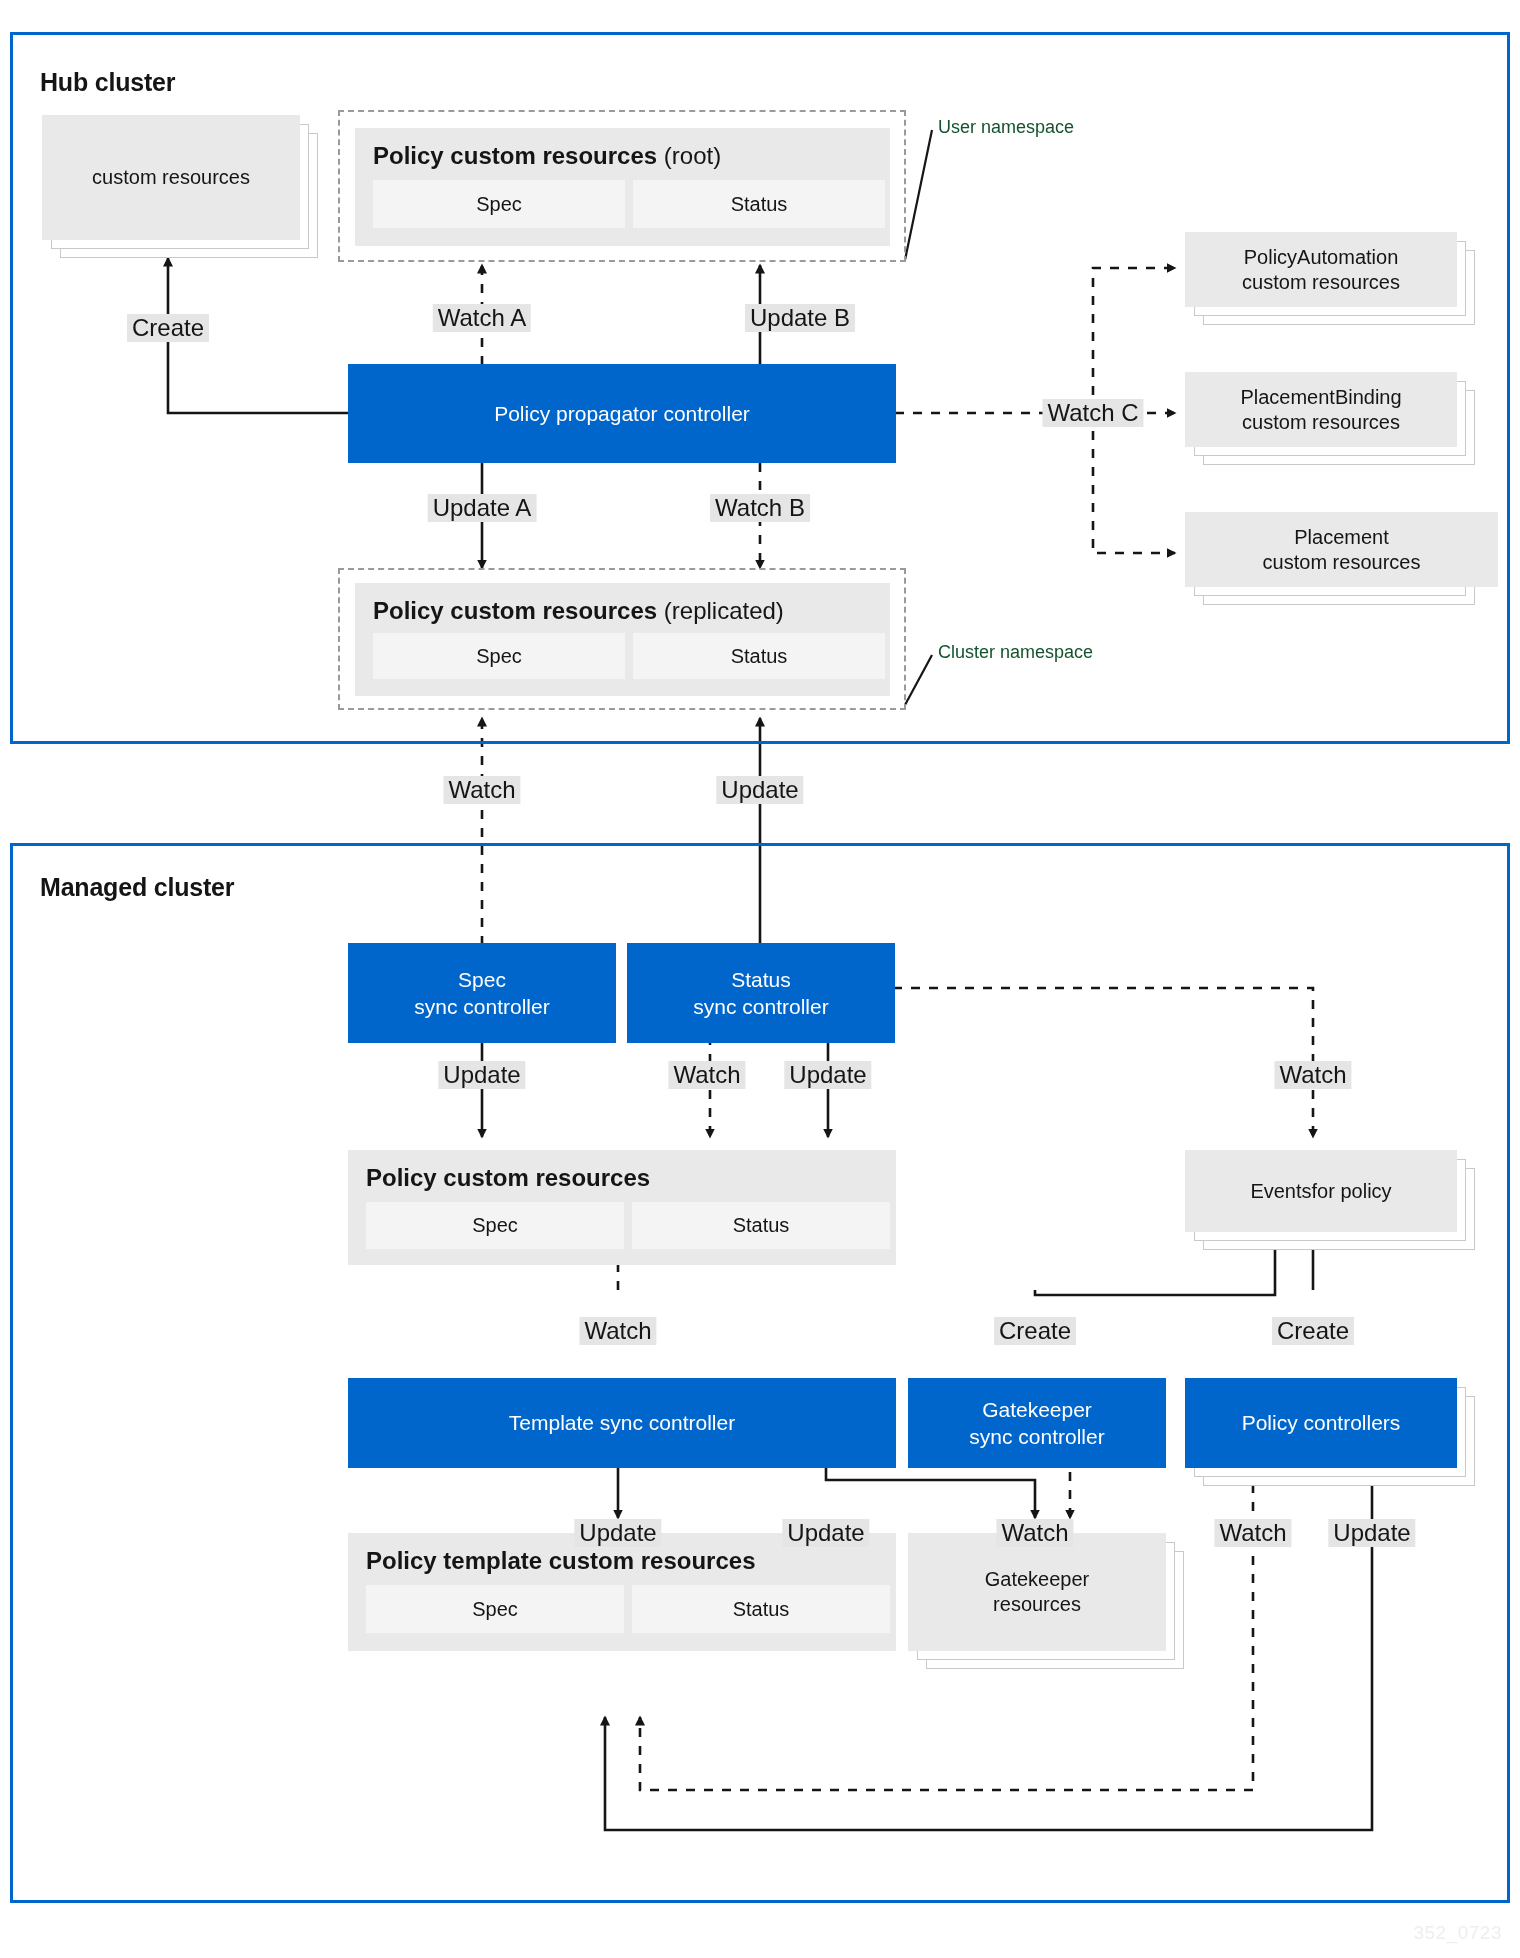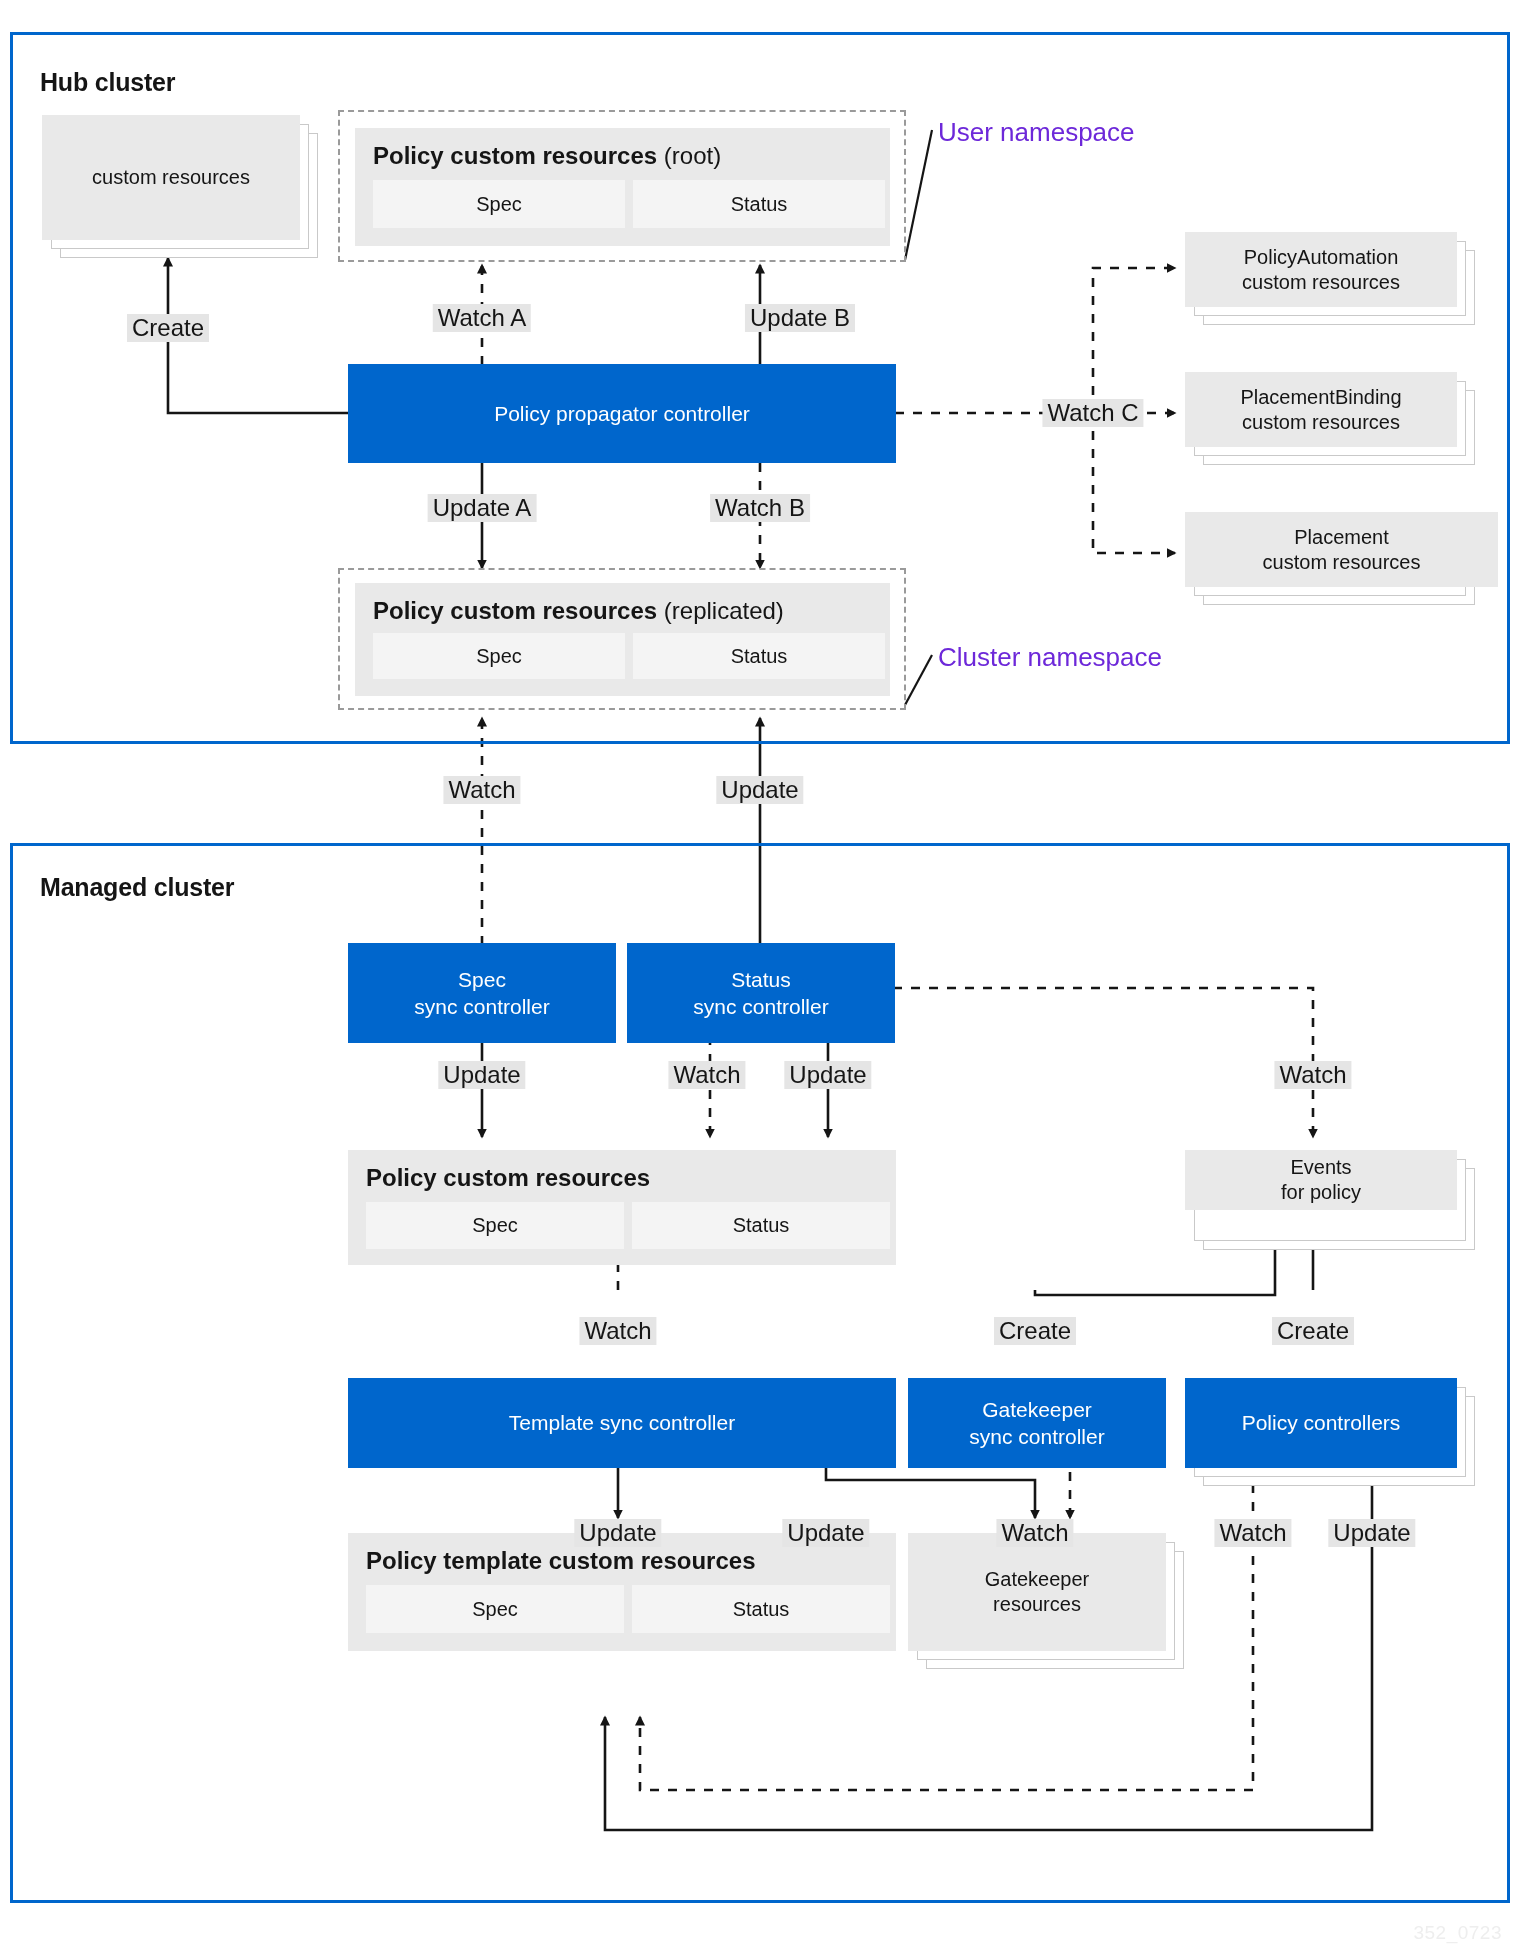--- a/index.html
+++ b/index.html
@@ -94,22 +94,22 @@
   }
   
   .ns-dashed {
     position: absolute;
     box-sizing: border-box;
     border: 2px dashed #9a9a9a;
     background: transparent;
   }
   .ns-label {
     position: absolute;
-    font-size: 26px;
-    color: #6d28d9;
+    font-size: 18px;
+    color: #14532d;
     white-space: nowrap;
   }
   
   .blue-box {
     position: absolute;
     box-sizing: border-box;
     background: #0066cc;
     color: #ffffff;
     display: flex;
     align-items: center;
@@ -307,21 +307,21 @@
       <span>Spec</span>
     </div>
     <div class="subfield" style="left:284px; top:52px; width:258px; height:47px;">
       <span>Status</span>
     </div>
   </div>
 
   <div class="res-stack" style="left:1185px; top:1150px; width:290px; height:100px;">
     <div class="sheet" style="left:18px; top:18px; width:272px; height:82px;"></div>
     <div class="sheet" style="left:9px; top:9px; width:272px; height:82px;"></div>
-    <div class="front" style="width:272px; height:60px; flex-direction:column;">
+    <div class="front" style="width:272px; height:82px; ">
       <span>Events</span>
       <span>for policy</span>
     </div>
   </div>
 
   <div class="blue-box" style="left:348px; top:1378px; width:548px; height:90px;">
     <span>Template sync controller</span>
   </div>
 
   <div class="blue-box" style="left:908px; top:1378px; width:258px; height:90px; flex-direction:column;">

